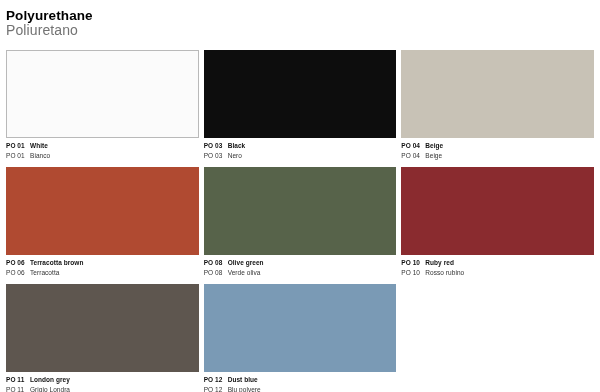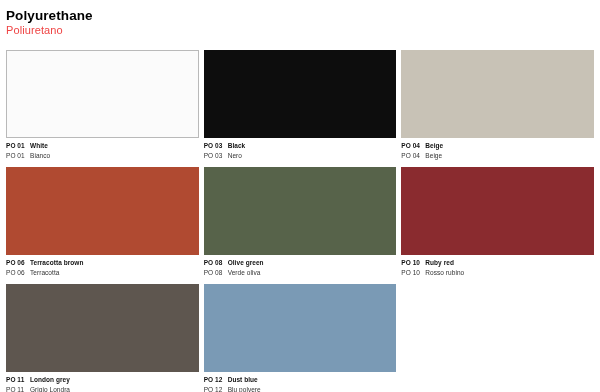--- a/index.html
+++ b/index.html
@@ -27,25 +27,25 @@
     margin-bottom: 12px;
   }
   .title-en {
     font-size: 13.5px;
     font-weight: bold;
     line-height: 15px;
     letter-spacing: 0.1px;
     color: #000000;
   }
   .title-it {
-    font-size: 11px;
+    font-size: 14px;
     font-weight: normal;
     line-height: 15px;
     letter-spacing: 0.1px;
-    color: #ef4444;
+    color: #737373;
   }
   .grid {
     display: grid;
     grid-template-columns: repeat(3, 1fr);
     column-gap: 5px;
     row-gap: 0px;
   }
   .cell {
     display: flex;
     flex-direction: column;

